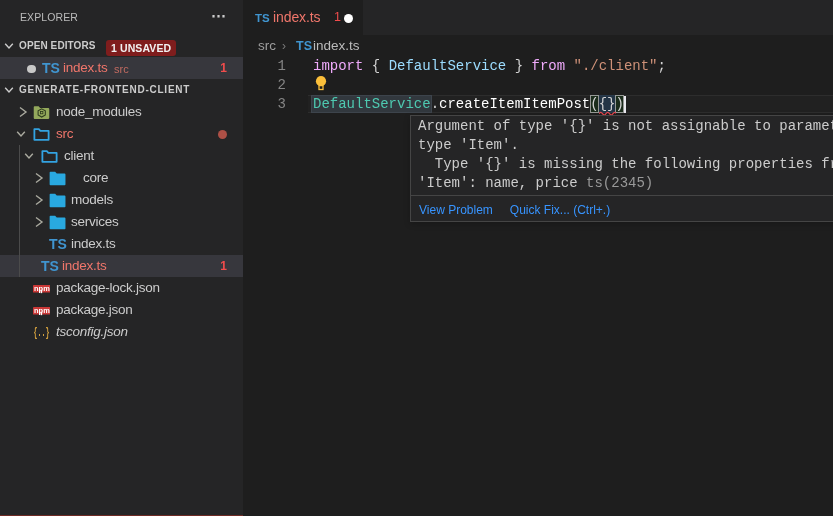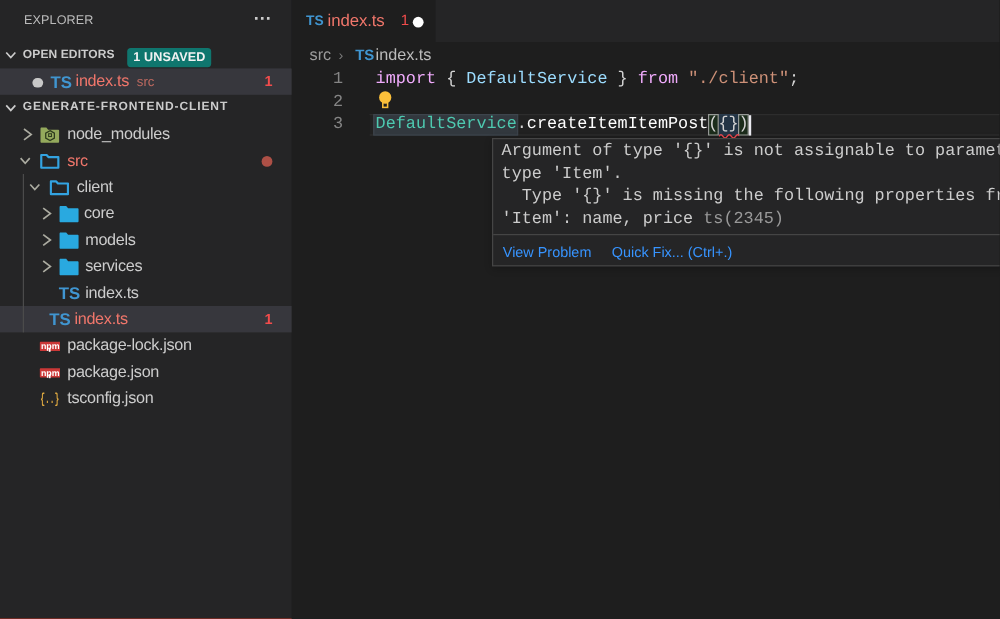--- a/index.html
+++ b/index.html
@@ -18,21 +18,21 @@
 .sel { background:#37373d; }
 .hdr-txt { position:absolute; left:19px; top:0; line-height:22px; font-size:10px;
   font-weight:bold; color:#cccccc; letter-spacing:.1px; }
 .chev { position:absolute; top:3px; width:16px; height:16px; }
 .icon { position:absolute; top:3px; width:17px; height:17px; }
 .lbl { position:absolute; top:0; line-height:22px; font-size:13.5px; color:#cccccc; white-space:pre; letter-spacing:-0.25px; }
 .err { color:#f0766b; }
 .badge-num { position:absolute; right:16px; top:0; line-height:22px; font-size:12px;
   font-weight:bold; color:#f14c4c; }
 .unsaved { position:absolute; left:106px; top:5px; height:16px; line-height:16px;
-  background:#0f766e; color:#f2f2f2; font-size:10.5px; font-weight:bold;
+  background:#7f1d1d; color:#f2f2f2; font-size:10.5px; font-weight:bold;
   padding:0 5px; border-radius:3px; letter-spacing:.1px;}
 #guide { position:absolute; left:19px; top:145px; width:1px; height:132px; background:#4b4b4b; }
 #sb-redline { position:absolute; left:0; top:515px; width:243px; height:1px; background:#6e2b24; }
 .moddot { position:absolute; width:8.5px; height:8.5px; border-radius:50%; background:#c8c8c8; top:7.5px; }
 .reddot { position:absolute; width:9px; height:9px; border-radius:50%; background:#ad5046; top:7px; right:16px; }
 .ts-ic { position:absolute; top:0; line-height:22px; font-size:14px; font-weight:bold; color:#4095d0; }
 .src-lbl { position:absolute; top:1px; line-height:22px; font-size:11px; color:#c06a60; }
 
 
 #tabsbar { position:absolute; left:243px; top:0; width:590px; height:35px; background:#252526; }
@@ -131,21 +131,21 @@
       <div class="lbl" style="left:64px;">client</div>
     </div>
 
     <div class="row" style="top:167px;">
       <svg class="chev" style="left:31px;" viewBox="0 0 16 16">
           <path d="M5 3.5 11 8 5 12.5" fill="none" stroke="#ababa0" stroke-width="1.4"></path>
         </svg>
       <svg class="icon" style="left:49px;" viewBox="0 0 16 16">
         <path d="M.6 2.4c0-.4.3-.8.8-.8h4.4l1.5 1.8h7.4c.4 0 .8.3.8.8v9.4c0 .4-.3.8-.8.8H1.4c-.4 0-.8-.3-.8-.8z" fill="#29a9e0"></path>
       </svg>
-      <div class="lbl" style="left:70px;">core</div>
+      <div class="lbl" style="left:83px;">core</div>
     </div>
     <div class="row" style="top:189px;">
       <svg class="chev" style="left:31px;" viewBox="0 0 16 16">
           <path d="M5 3.5 11 8 5 12.5" fill="none" stroke="#ababa0" stroke-width="1.4"></path>
         </svg>
       <svg class="icon" style="left:49px;" viewBox="0 0 16 16">
         <path d="M.6 2.4c0-.4.3-.8.8-.8h4.4l1.5 1.8h7.4c.4 0 .8.3.8.8v9.4c0 .4-.3.8-.8.8H1.4c-.4 0-.8-.3-.8-.8z" fill="#29a9e0"></path>
       </svg>
       <div class="lbl" style="left:71px;">models</div>
     </div>
@@ -185,21 +185,21 @@
         <text x="8.4" y="10.4" font-size="7" font-weight="bold" fill="#ffffff" text-anchor="middle" font-family="Liberation Sans">npm</text>
         <rect x="7.2" y="9.2" width="1.4" height="3.2" fill="#ffffff"></rect>
       </svg>
       <div class="lbl" style="left:56px;">package.json</div>
     </div>
 
     <div class="row" style="top:321px;">
       <svg class="icon" style="left:33px;" viewBox="0 0 17 17">
           <text x="0.5" y="12" textLength="16" lengthAdjust="spacingAndGlyphs" font-size="12" font-weight="bold" fill="#dca740" font-family="Liberation Mono">{..}</text>
         </svg>
-      <div class="lbl" style="left:56px;">tsconfig.json</div>
+      <div class="lbl" style="left:56px;font-style:italic;">tsconfig.json</div>
     </div>
 
     <div id="guide"></div>
     <div id="sb-redline"></div>
   </div>
 
   <div id="tabsbar">
     <div id="tab">
       <div class="ts-ic" style="font-size:11.5px;">TS</div>
       <div style="position:absolute; left:30px; top:0; line-height:35px; font-size:14px; color:#f0766b; letter-spacing:-0.1px;">index.ts</div>

